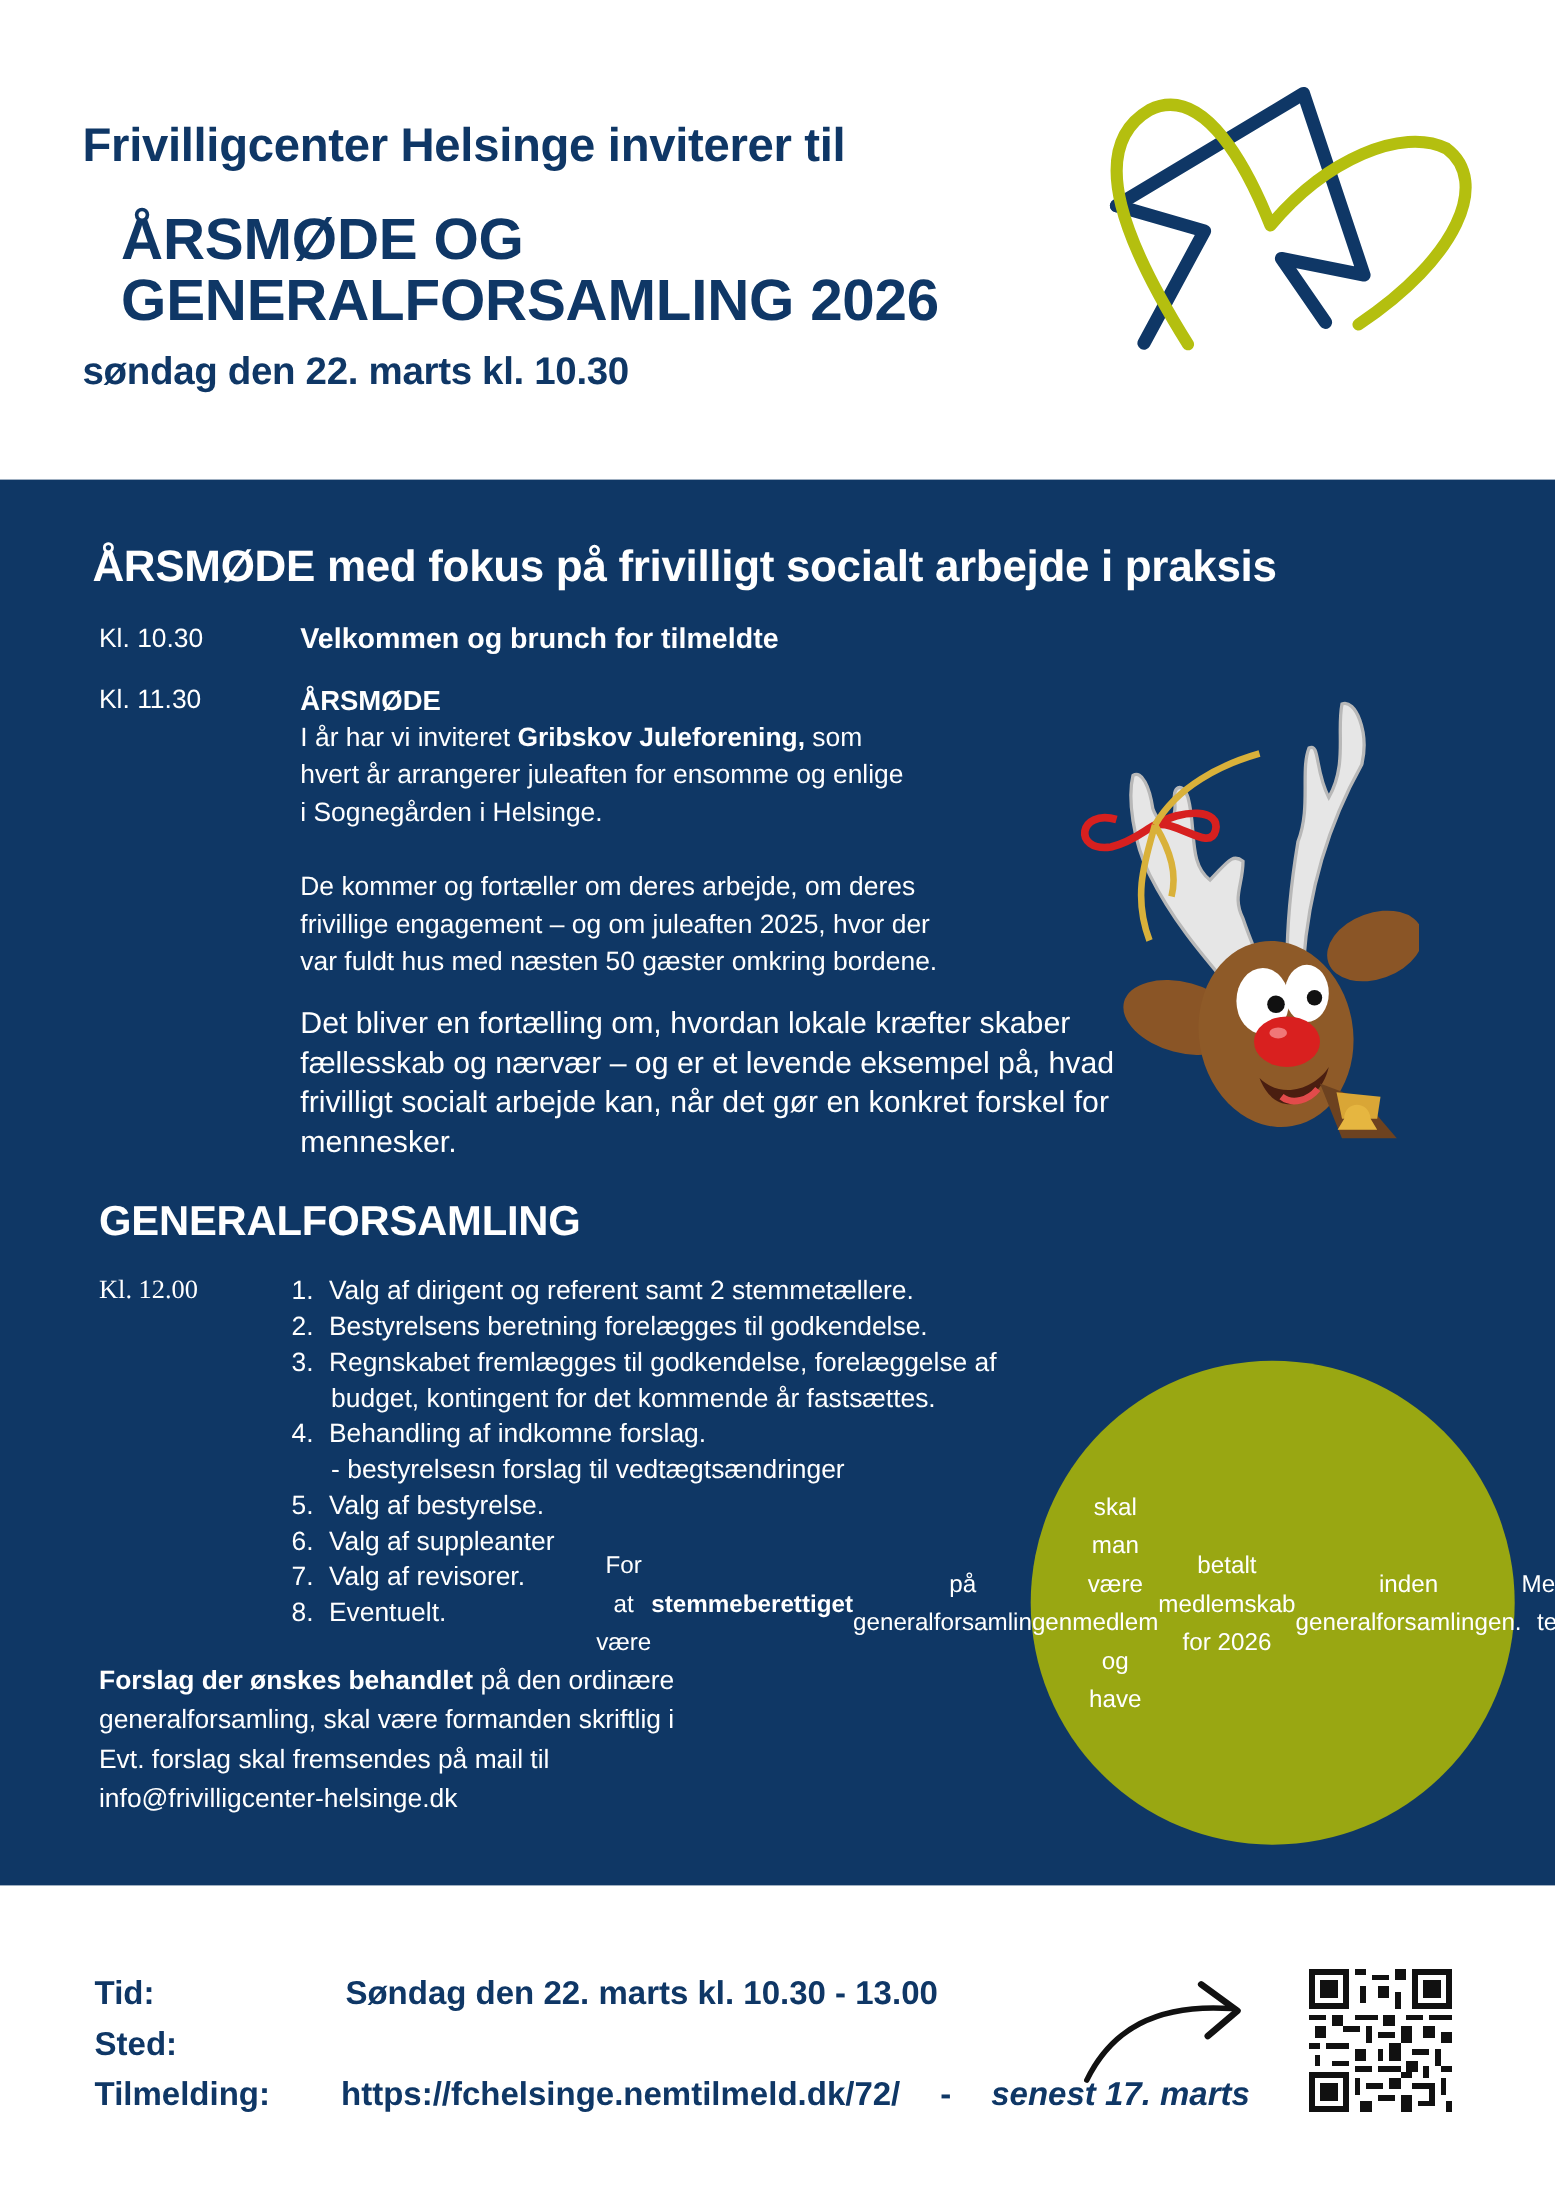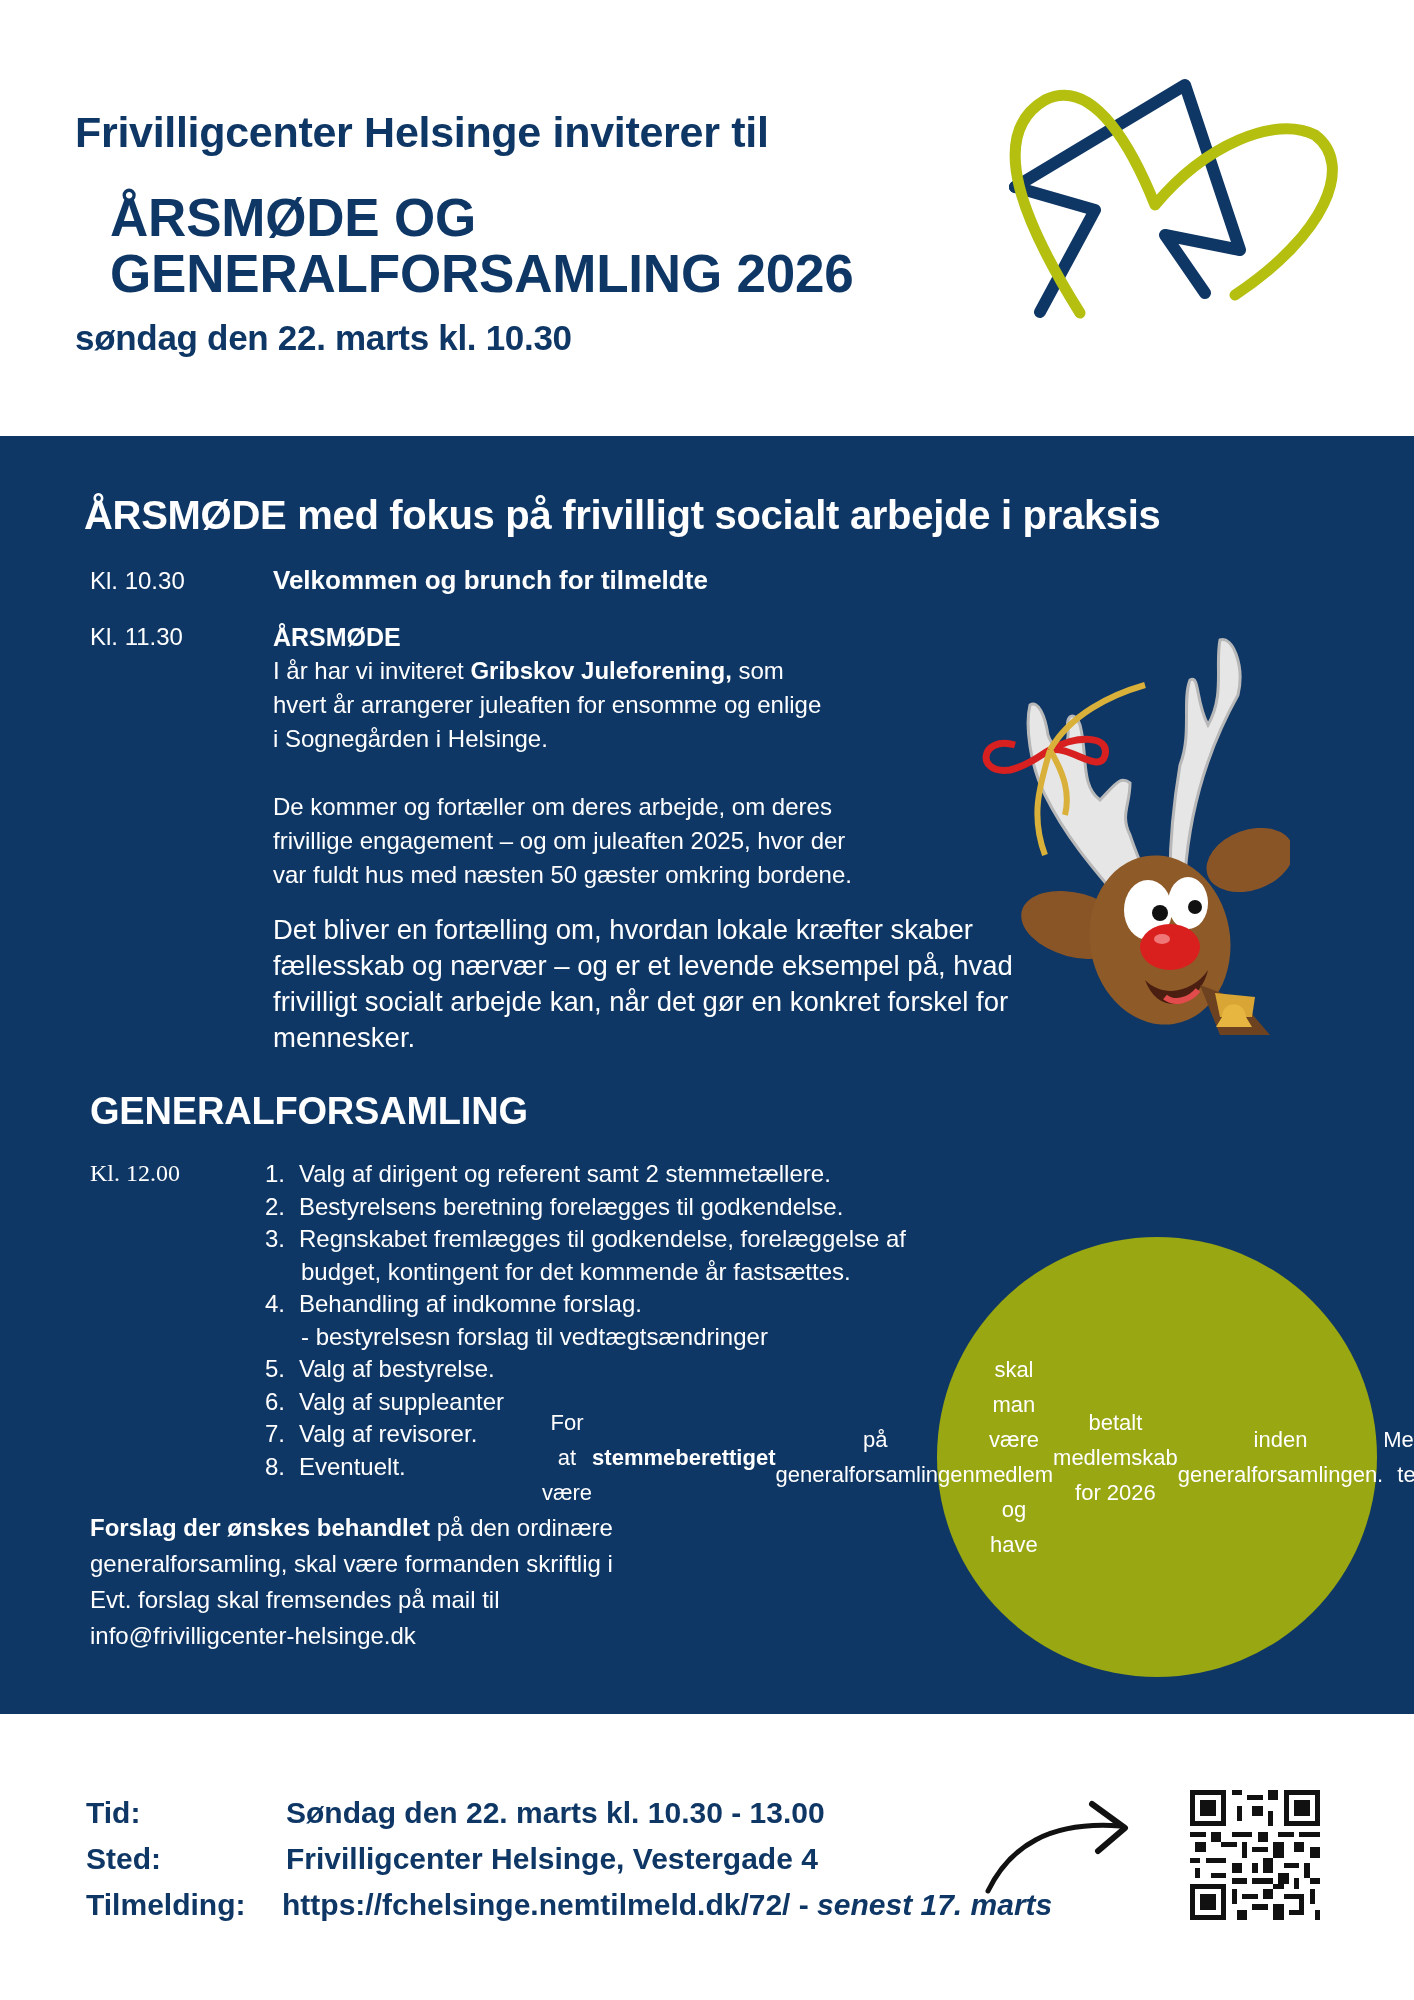--- a/index.html
+++ b/index.html
@@ -47,21 +47,21 @@
 
   .circle {
     left: 937px; top: 1237px; width: 440px; height: 440px; border-radius: 50%;
     background: #99a712; color: #fff; text-align: center;
     display: flex; flex-direction: row; justify-content: center; align-items: center;
     font-size: 22px; line-height: 35px;
   }
 
   
   .info { left: 86px; top: 1790px; color: #0f3766; font-size: 30px; font-weight: bold; line-height: 46px; }
-  .info-row { display: flex; white-space: nowrap; }
+  .info-row { display: flex; white-space: nowrap; gap: 28px; }
   .info-label { width: 200px; }
   .info-row.last .info-label { width: 196px; }
   .it { font-style: italic; }
   .arrow { left: 980px; top: 1796px; width: 160px; height: 110px; }
   .qr { left: 1190px; top: 1790px; width: 130px; height: 130px; }
 </style>
 </head>
 <body>
 
 <div class="abs intro">Frivilligcenter Helsinge inviterer til</div>
@@ -195,21 +195,20 @@
   <div>hjemmeside.</div>
 </div>
 
 <div class="abs info">
   <div class="info-row">
     <span class="info-label">Tid:</span>
     <span>Søndag den 22. marts kl. 10.30 - 13.00</span>
   </div>
   <div class="info-row">
     <span class="info-label">Sted:</span>
-    <span>Frivilligcenter Helsinge, Vestergade 4</span>
   </div>
   <div class="info-row last">
     <span class="info-label">Tilmelding:</span>
     <span>https://fchelsinge.nemtilmeld.dk/72/</span>
     <span style="white-space:pre"> - </span>
     <span class="it">senest 17. marts</span>
   </div>
 </div>
 
 <svg class="abs arrow" viewBox="0 0 160 110">

